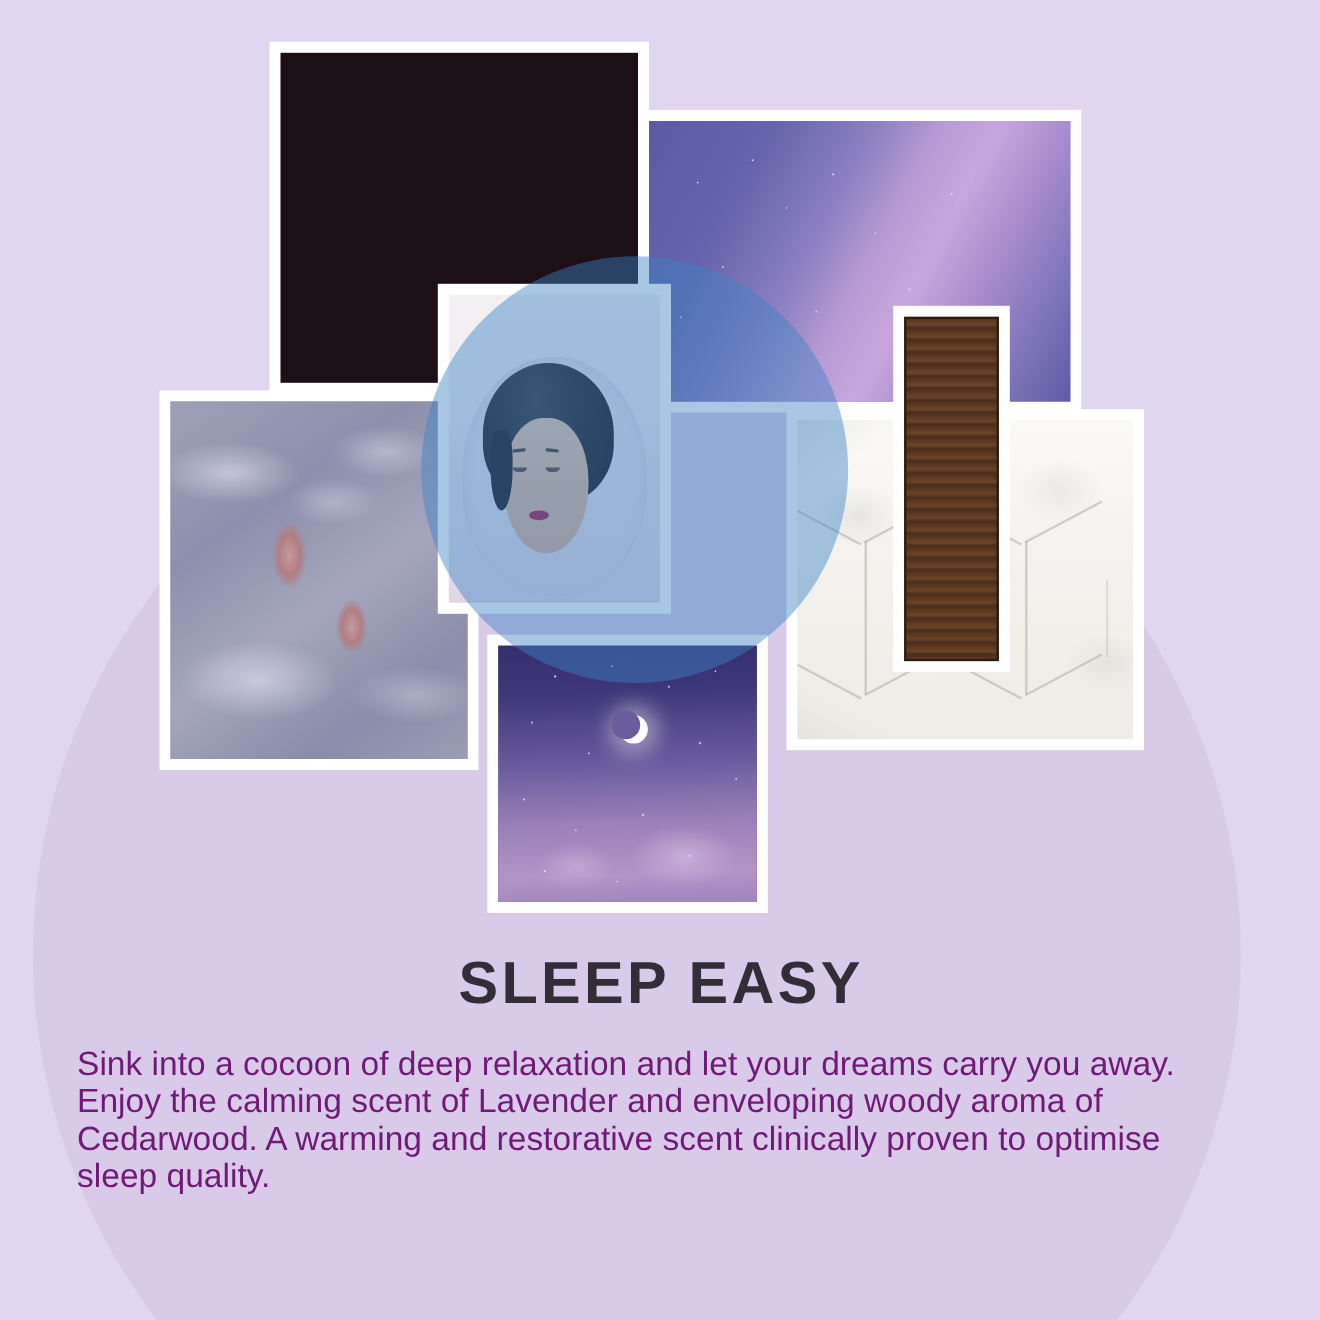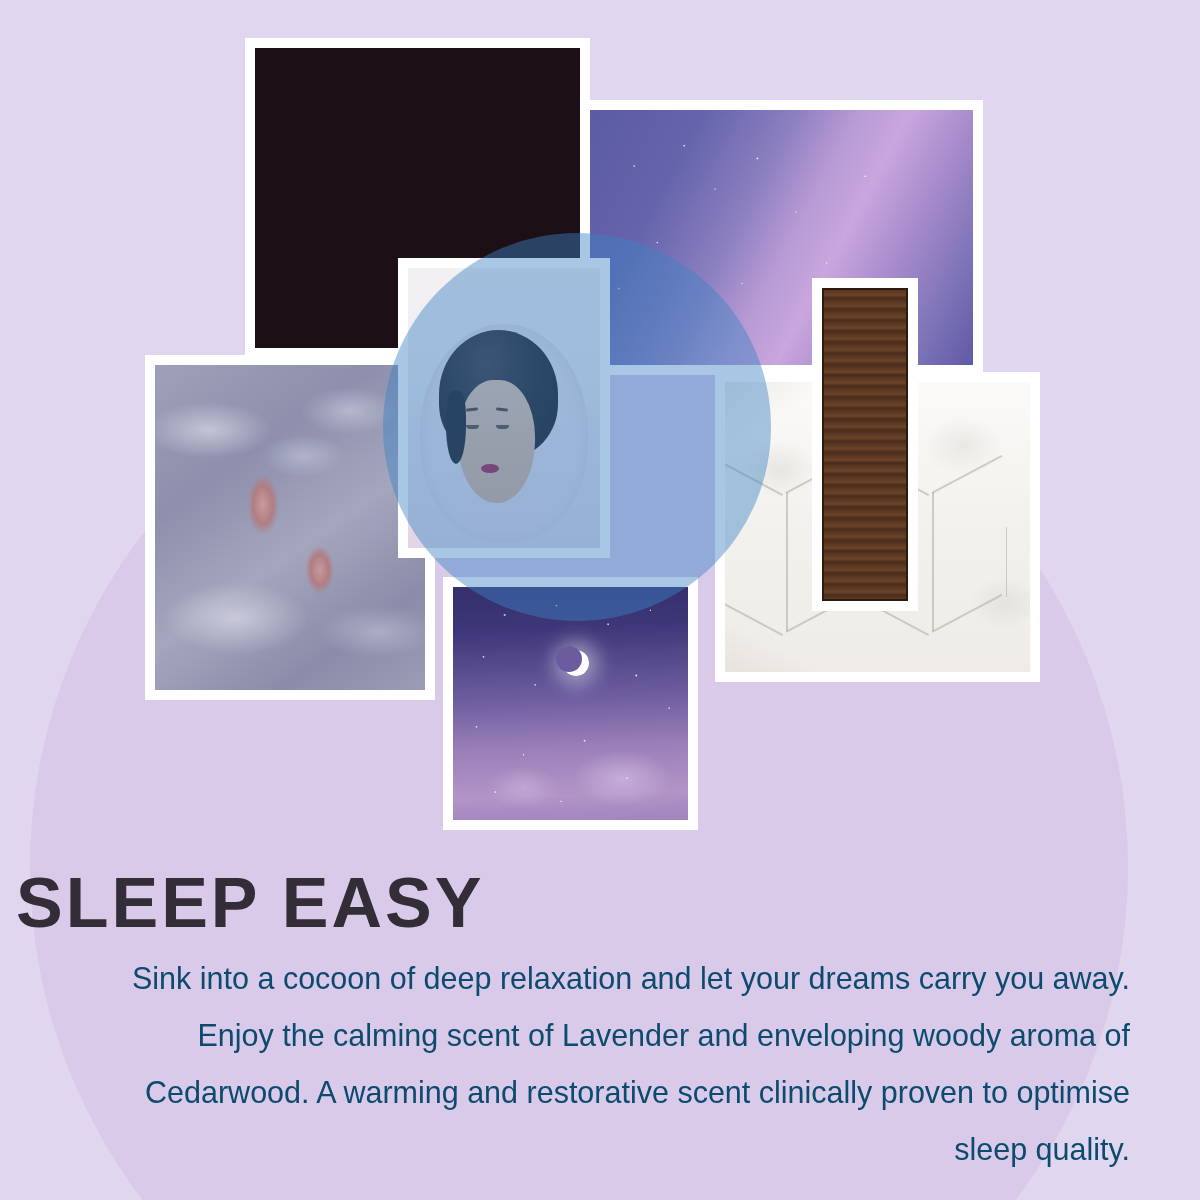--- a/index.html
+++ b/index.html
@@ -219,33 +219,34 @@
     width:388px; height:388px;
     border-radius:50%;
     background:#3b82c4;
     opacity:.45;
     z-index:8;
     pointer-events:none;
   }
 
   
   .headline{
-    position:absolute; left:16px; right:0; top:863px;
-    font-size:70px;
+    position:absolute; left:2px; right:0; top:863px;
+    text-align:center;
+    font-size:54px;
     font-weight:700;
     letter-spacing:3px;
     color:#322d36;
     z-index:10;
   }
   .body-copy{
     position:absolute; left:70px; right:70px; top:950px;
-    text-align:right;
+    text-align:left;
     font-size:30.5px;
-    line-height:57px;
-    color:#0c4a6e;
+    line-height:34px;
+    color:#701a75;
     z-index:10;
   }
 </style>
 </head>
 <body>
 
 <div class="bg-circle"></div>
 
 <div class="collage">
 

